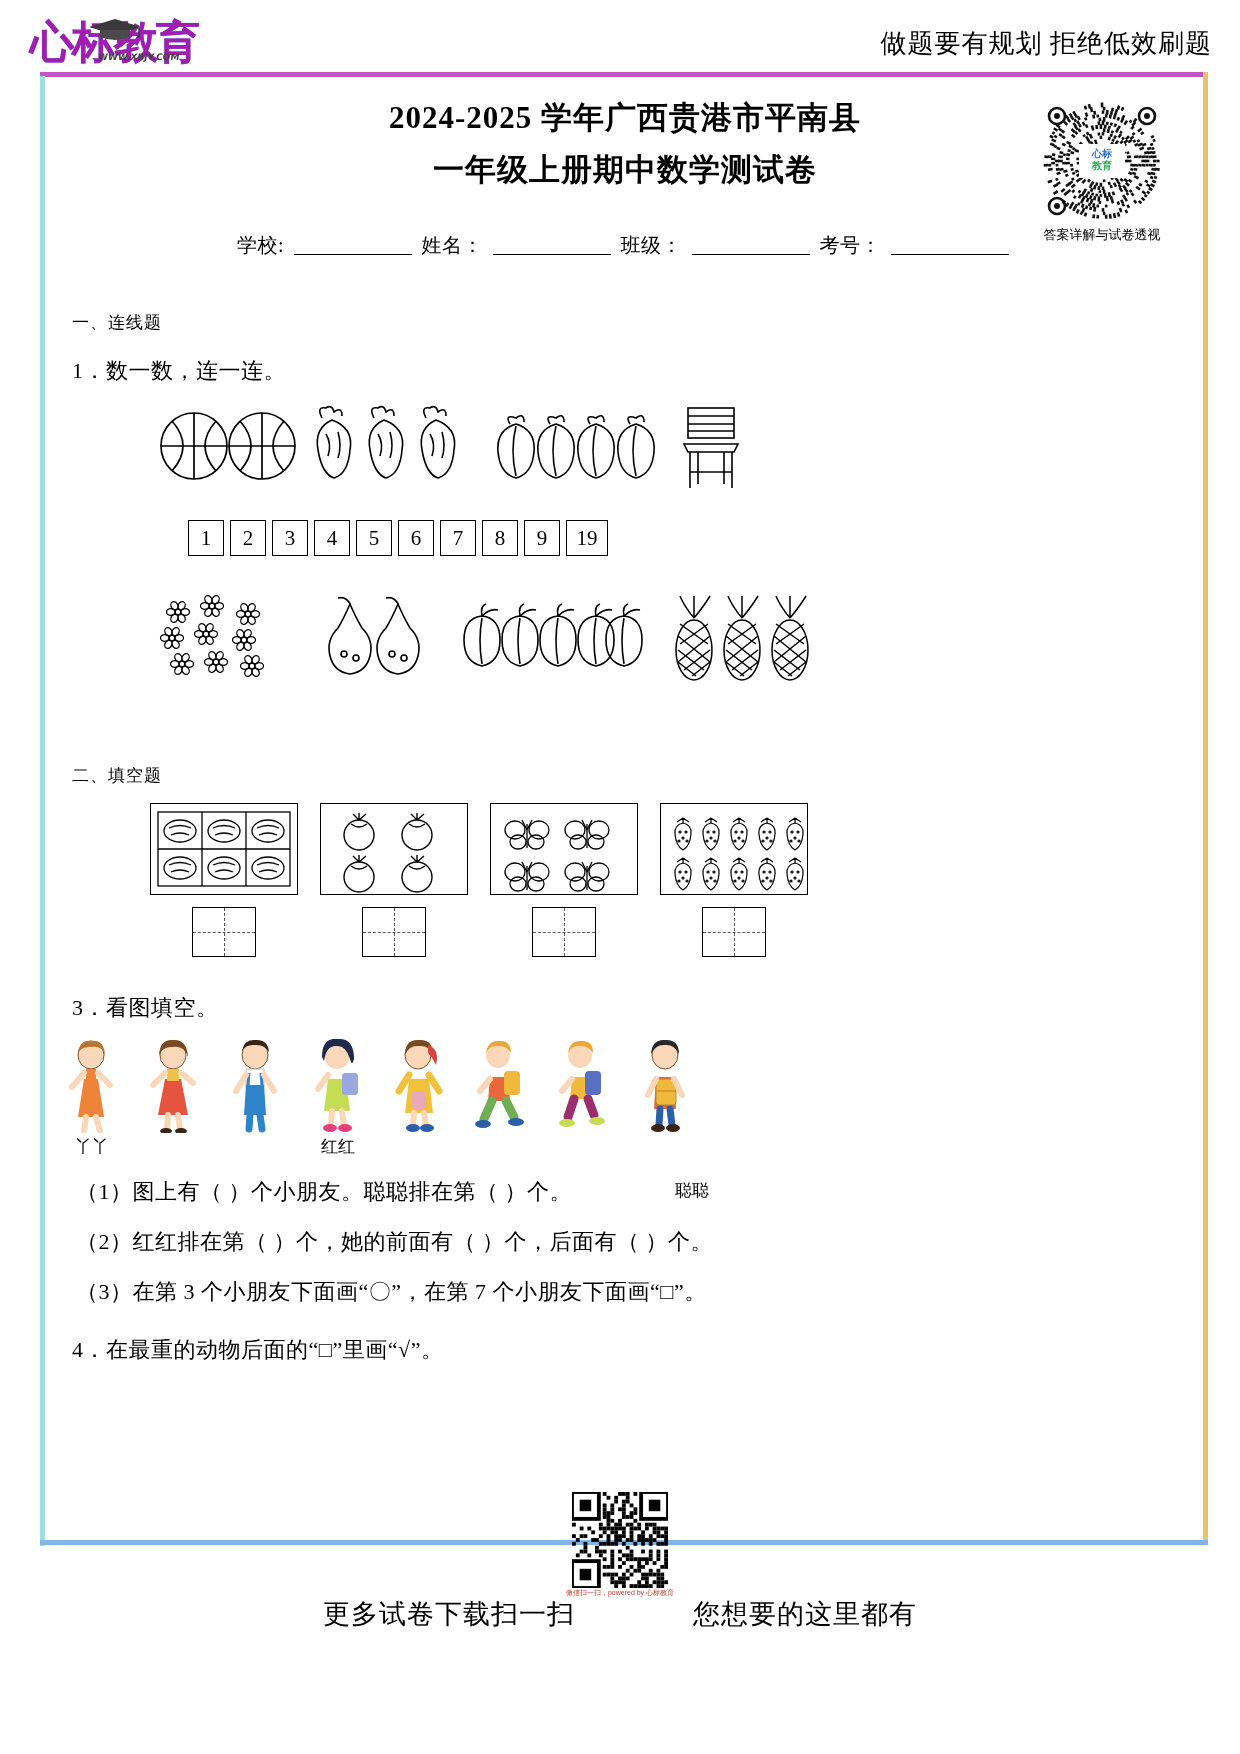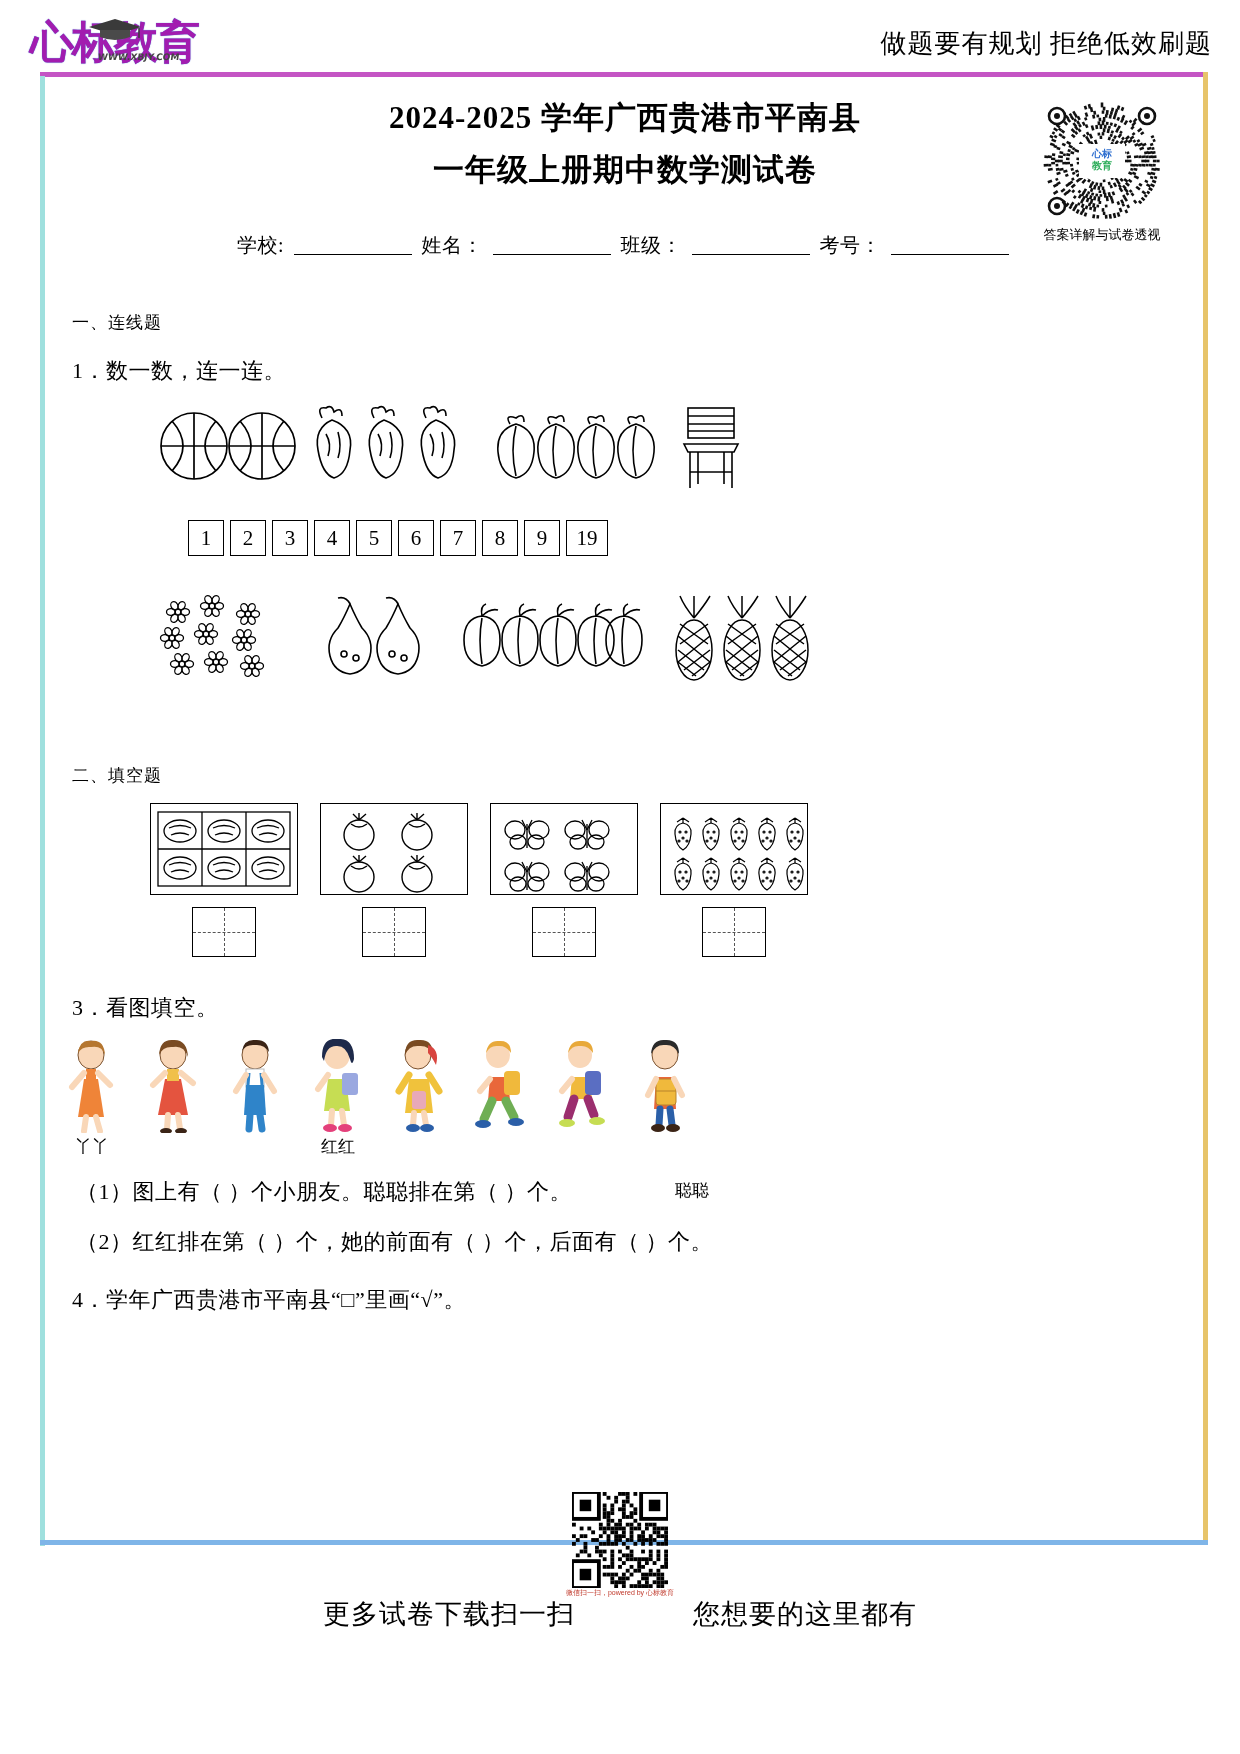--- a/index.html
+++ b/index.html
@@ -1141,23 +1141,24 @@
         </svg>
       </div>
 
     <div class="kid-label" style="left:-8px;">丫丫</div>
     <div class="kid-label" style="left:238px;">红红</div>
     <div class="kid-label" style="left:592px;margin-top:44px;">聪聪</div>
   </div>
 
   <div class="sub-line">（1）图上有（  ）个小朋友。聪聪排在第（  ）个。</div>
   <div class="sub-line">（2）红红排在第（  ）个，她的前面有（  ）个，后面有（  ）个。</div>
+  <div class="sub-line">（3）在第 3 个小朋友下面画“〇”，在第 7 个小朋友下面画“□”。</div>
 
   <div class="q-line" style="margin-top:28px;">
-    <span>4．</span><span>学年广西贵港市平南县“□”里画“√”。</span>
+    <span>4．</span><span>在最重的动物后面的“□”里画“√”。</span>
   </div>
 
 </div>
 
 <div class="footer">
   <svg class="footer-qr" viewBox="0 0 96 96">
     <g id="footer-qr-g" fill="#000">
         <rect x="30.72" y="0.00" width="3.84" height="3.84"></rect>
         <rect x="46.08" y="0.00" width="3.84" height="3.84"></rect>
         <rect x="49.92" y="0.00" width="3.84" height="3.84"></rect>

